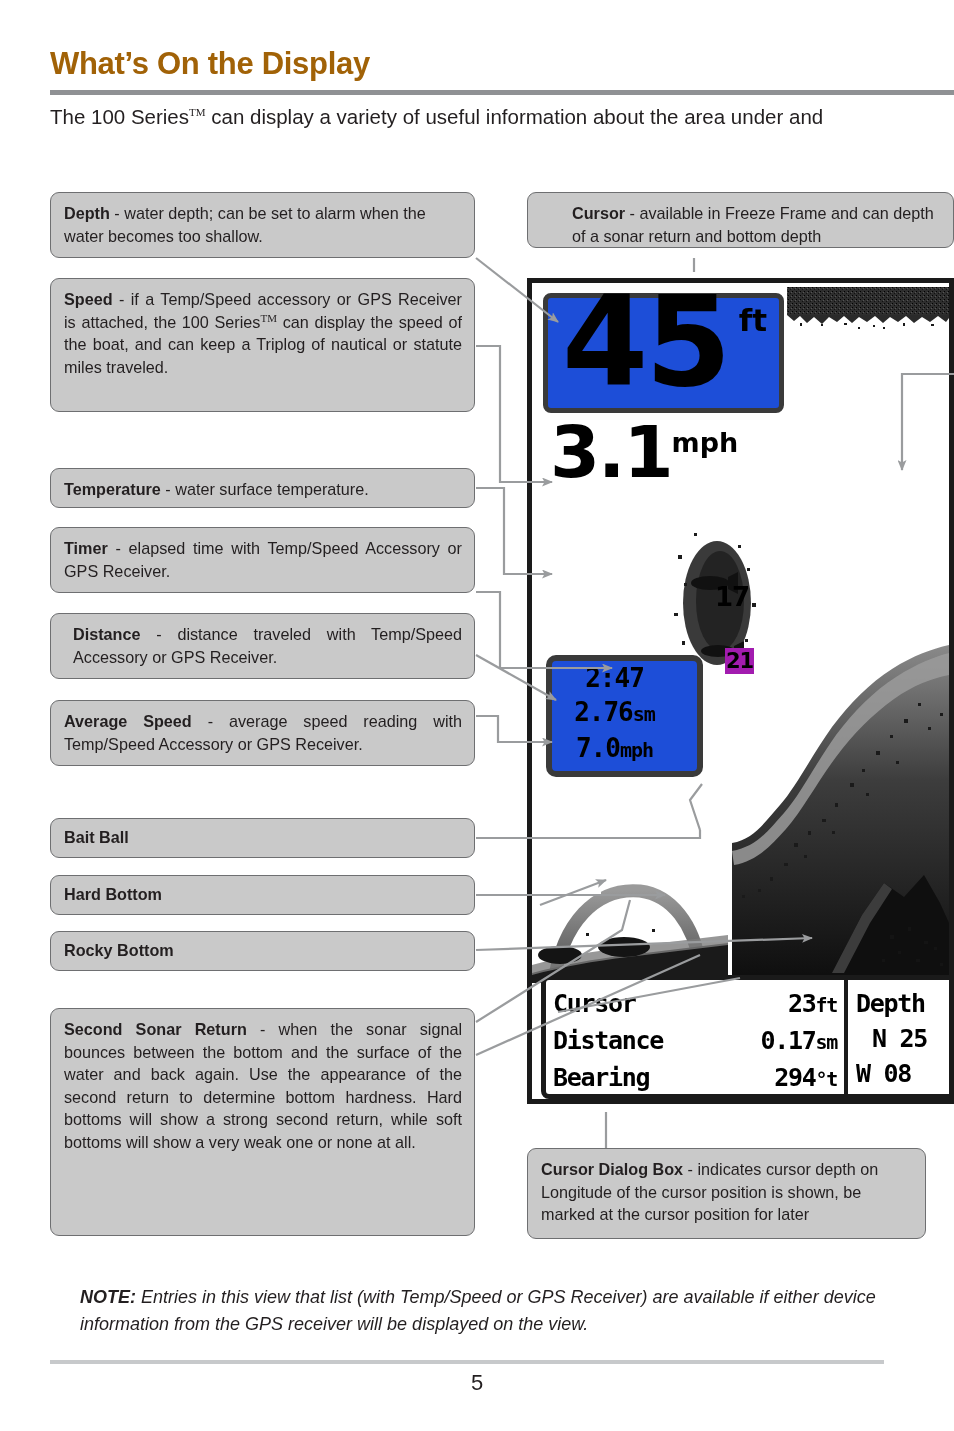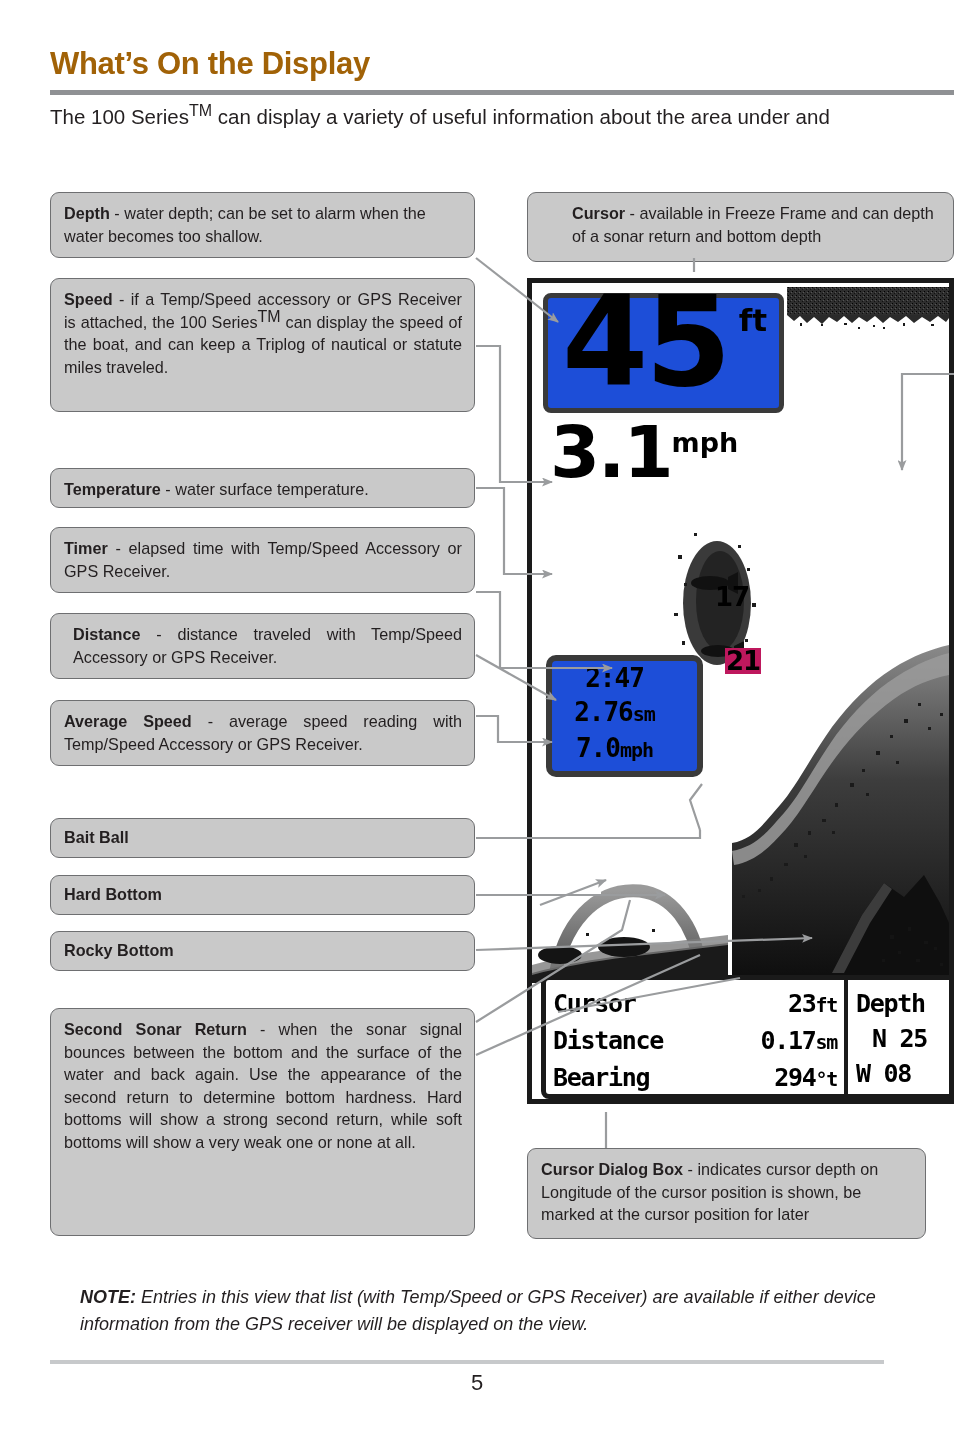--- a/index.html
+++ b/index.html
@@ -38,23 +38,24 @@
   #intro-paragraph {
     position: absolute;
     left: 50px;
     top: 104px;
     width: 890px;
     font-size: 20.5px;
     line-height: 26px;
     color: #231f20;
   }
   .tm {
-    font-size: 16px;
+    font-size: 11px;
     vertical-align: super;
     line-height: 0;
+    font-family: Liberation Serif, serif;
   }
 
   
   .callout {
     position: absolute;
     box-sizing: border-box;
     background: #c9c9c9;
     border: 1.4px solid #6e6f71;
     border-radius: 9px;
     padding: 9px 12px 9px 13px;
@@ -310,21 +311,21 @@
 </div>
 
 <div class="callout" style="left:50px; top:931px; width:425px; height:40px; padding-top:7px;border-radius:9px;">
   <b>Rocky Bottom</b>
 </div>
 
 <div class="callout just" style="left:50px; top:1008px; width:425px; height:228px;">
   <b>Second Sonar Return</b><span> - when the sonar signal bounces between the bottom and the surface of the water and back again. Use the appearance of the second return to determine bottom hardness. Hard bottoms will show a strong second return, while soft bottoms will show a very weak one or none at all.</span>
 </div>
 
-<div class="callout" style="left:527px; top:192px; width:427px; height:70px;padding-left:44px;">
+<div class="callout" style="left:527px; top:192px; width:427px; height:56px;padding-left:44px;">
   <b>Cursor</b><span> - available in Freeze Frame and can depth of a sonar return and bottom depth</span>
 </div>
 
 <div class="callout" style="left:527px; top:1148px; width:399px; height:91px;">
   <b>Cursor Dialog Box</b><span> - indicates cursor depth on Longitude of the cursor position is shown, be marked at the cursor position for later</span>
 </div>
 
 <div id="sonar-display">
 
   <svg id="sonar-canvas" viewBox="0 0 417 816" preserveAspectRatio="none">
@@ -471,22 +472,22 @@
 
   <div class="lcd-box" id="triplog-box">
     <div class="triplog-line">2:47</div>
     <div class="triplog-line"><span>2.76</span><span class="sm-unit">sm</span></div>
     <div class="triplog-line"><span>7.0</span><span class="sm-unit">mph</span></div>
   </div>
 
   <div style="position:absolute; left:183px; top:301px; font-family:'DejaVu Sans',sans-serif;
               font-weight:bold; font-size:26px; color:#000; line-height:26px; letter-spacing:-1px;">17</div>
   <div style="position:absolute; left:193px; top:365px; font-family:'DejaVu Sans',sans-serif;
-              font-weight:bold; font-size:26px; color:#000; line-height:26px; letter-spacing:-1px;
-              background:#be185d; padding:0 1px;">21</div>
+              font-weight:bold; font-size:21px; color:#000; line-height:26px; letter-spacing:-1px;
+              background:#a21caf; padding:0 1px;">21</div>
 
   <div id="cursor-dialog">
     <div id="cursor-dialog-left">
       <div class="cd-row">
         <span>Cursor</span>
         <span><span>23</span><span class="cd-unit">ft</span></span>
       </div>
       <div class="cd-row">
         <span>Distance</span>
         <span><span>0.17</span><span class="cd-unit">sm</span></span>

